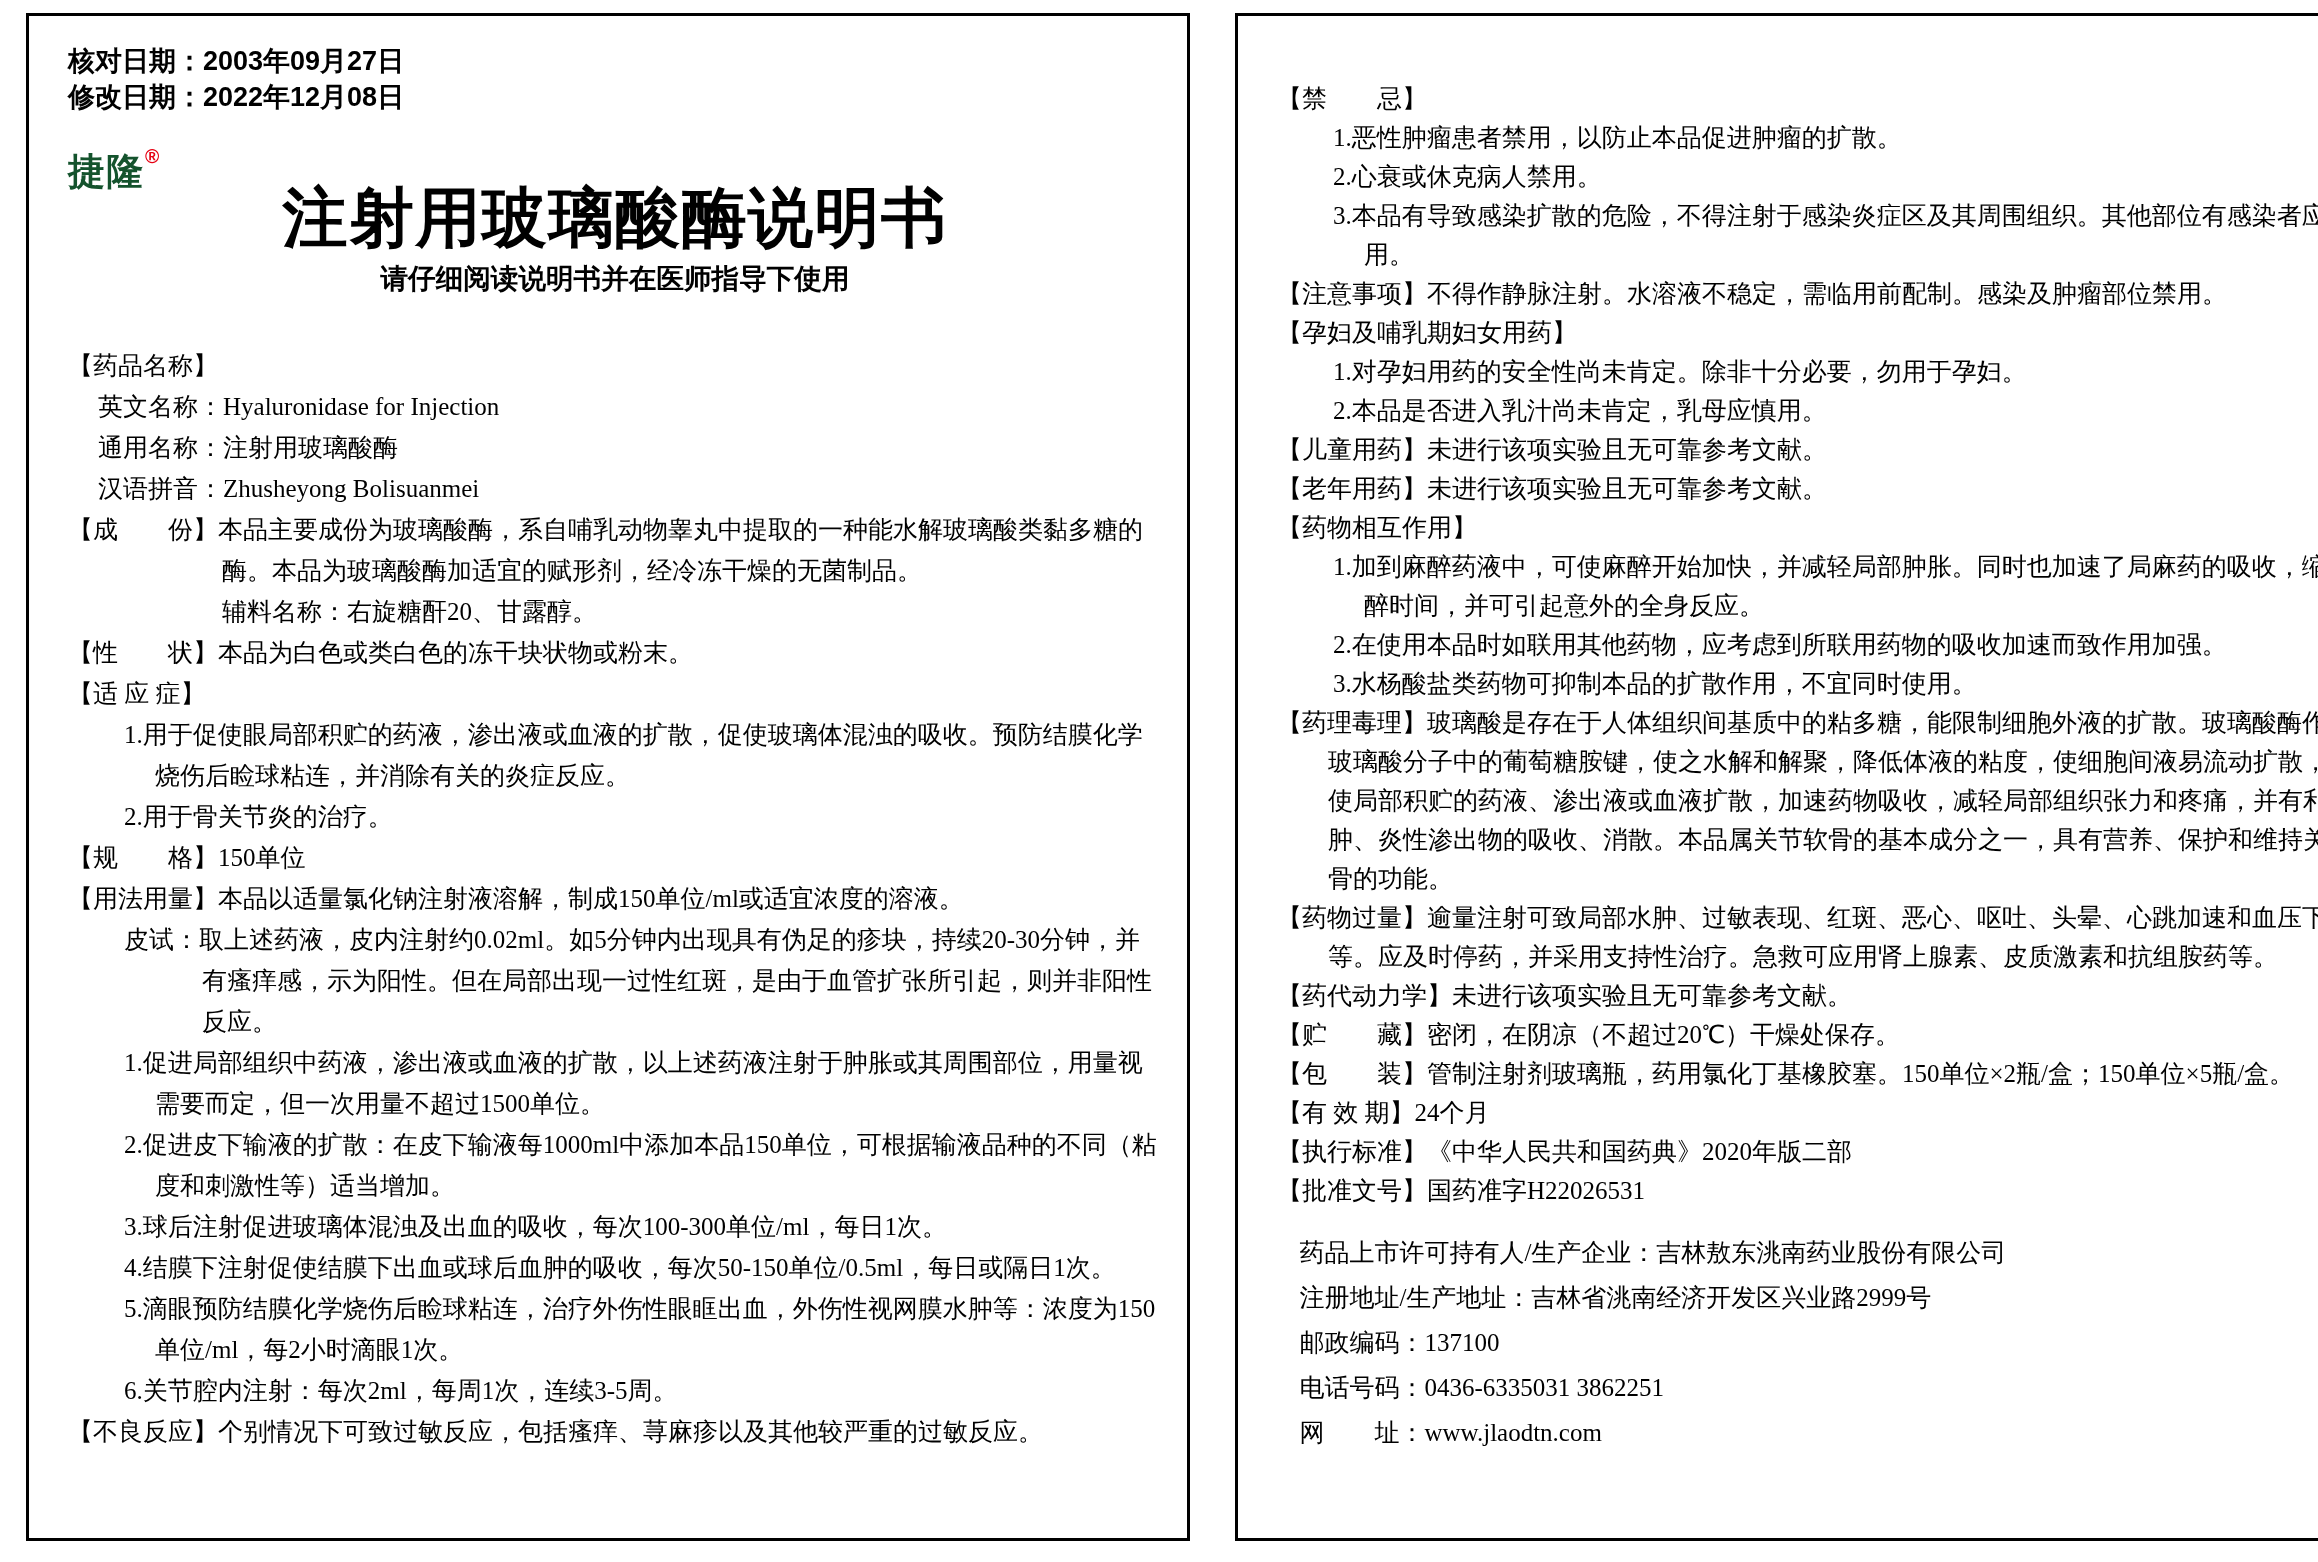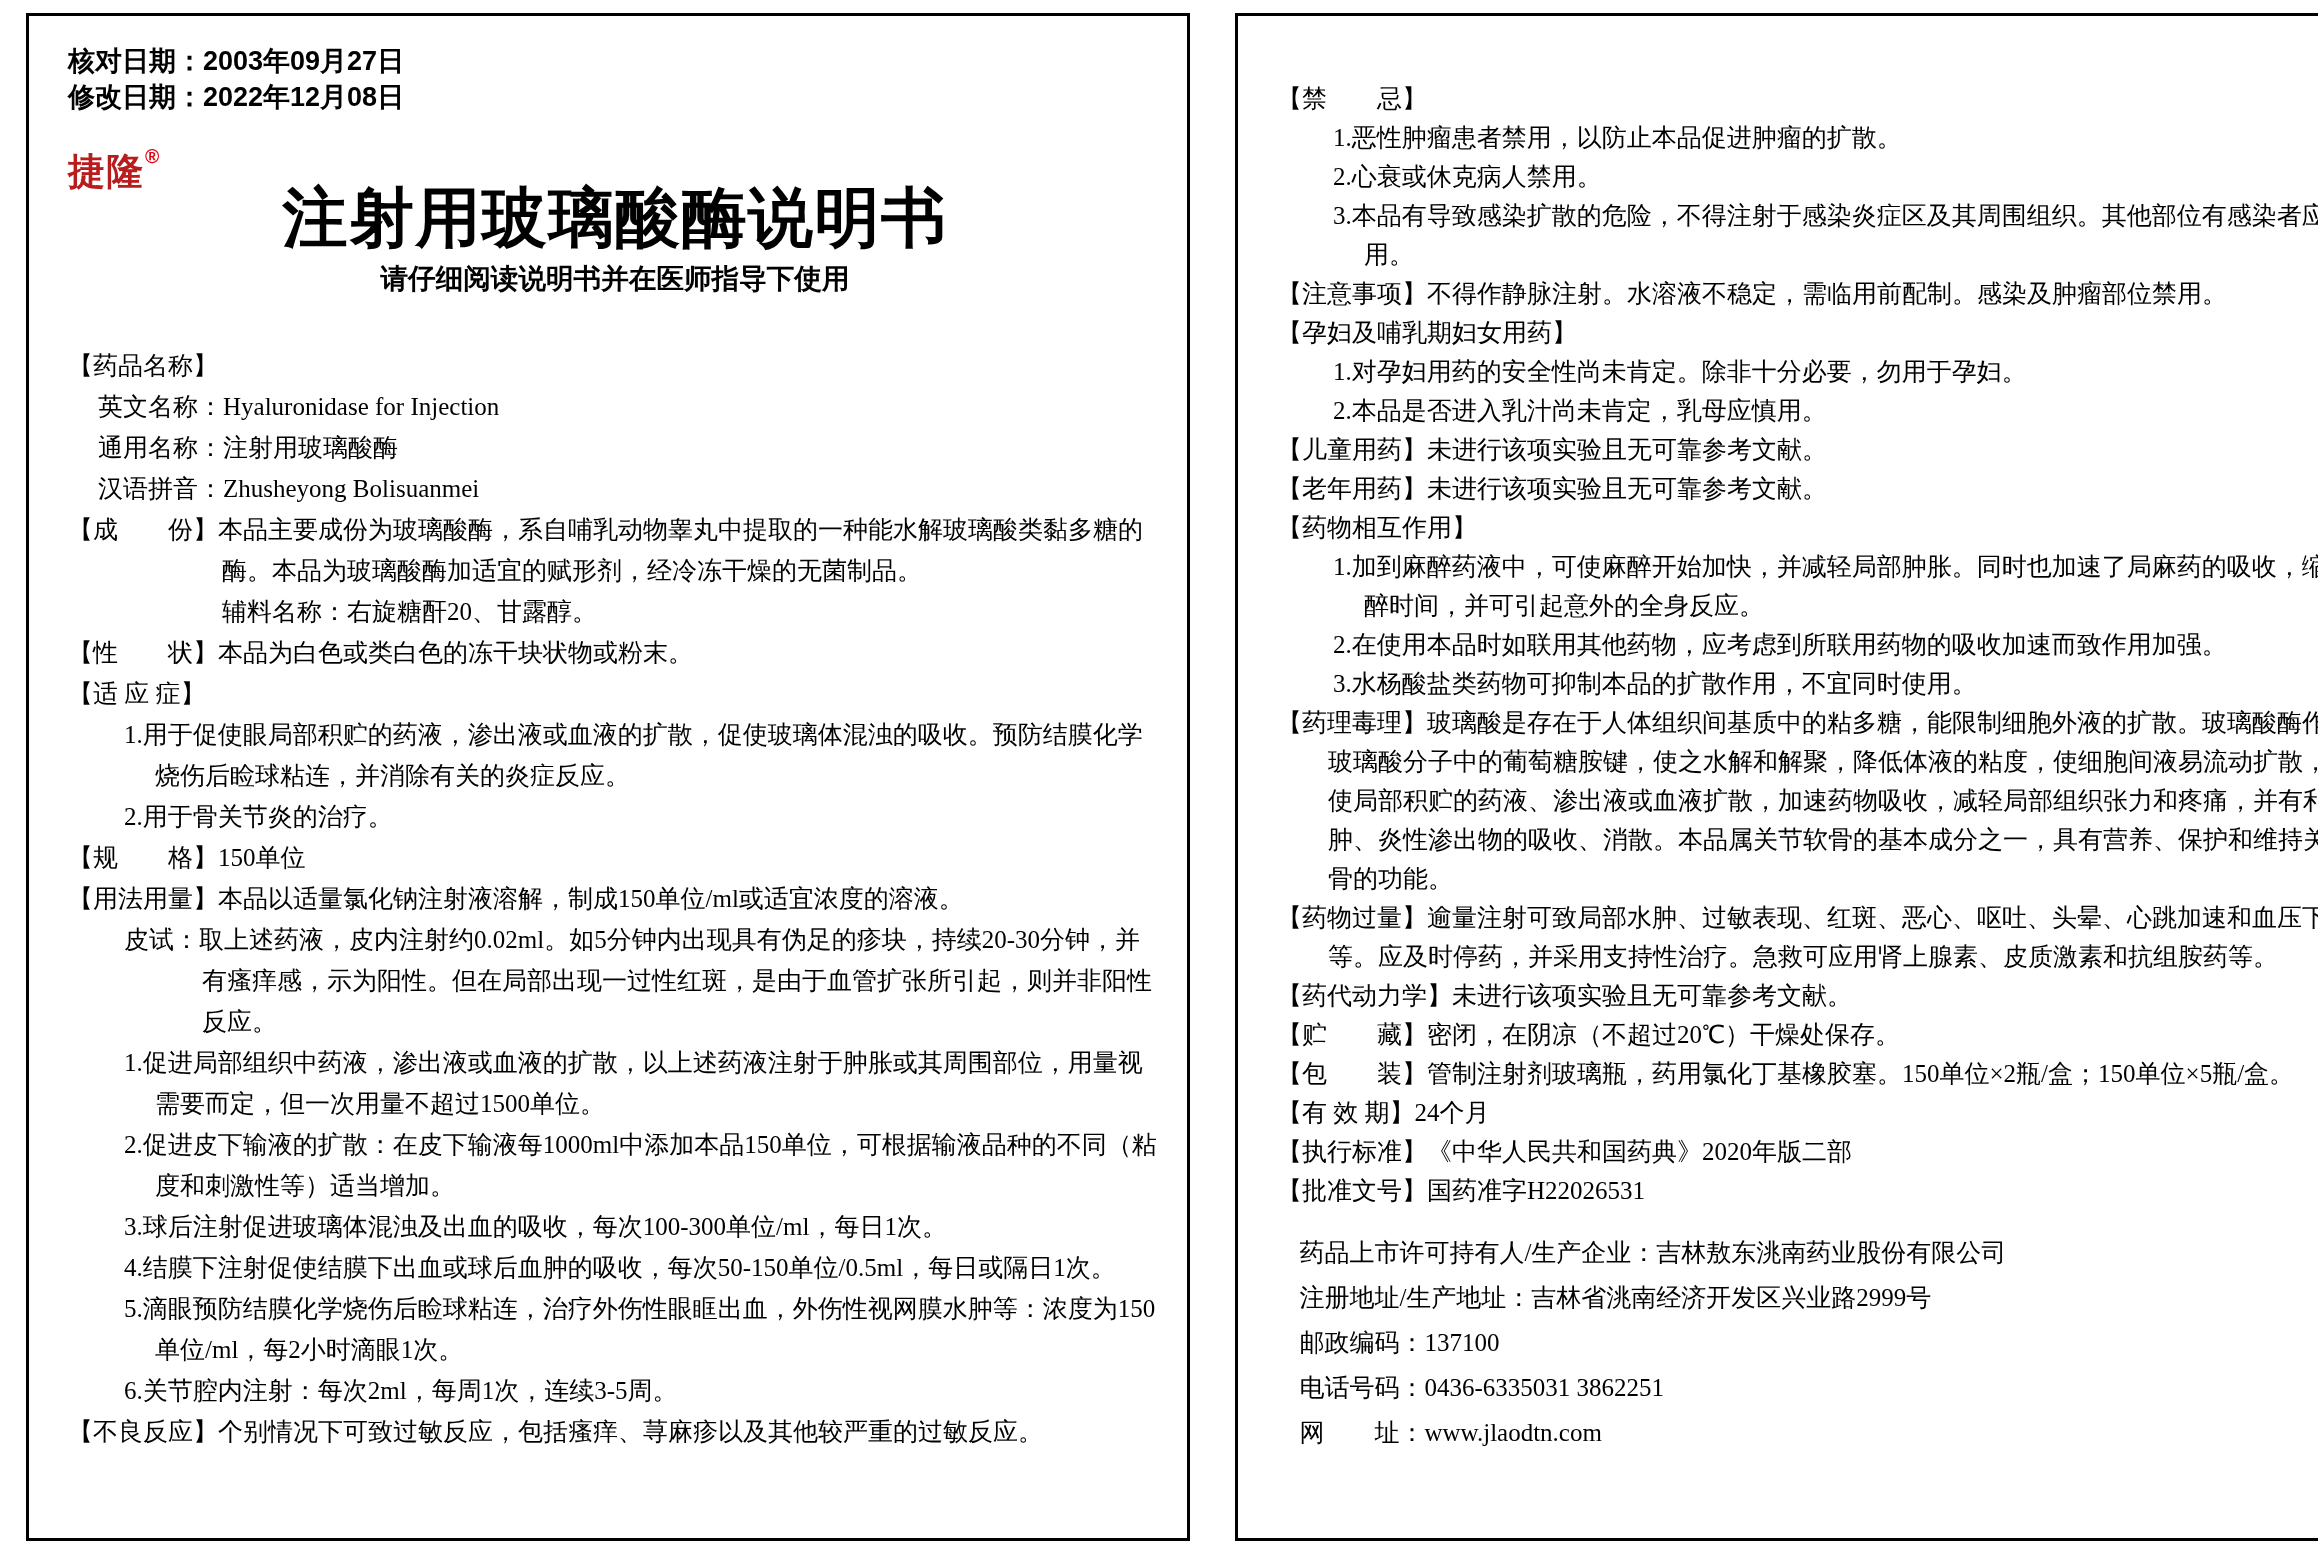--- a/index.html
+++ b/index.html
@@ -2,21 +2,21 @@
 <html style="font-size:12px"><head>
 <meta charset="utf-8">
 <style>
   html,body{margin:0;padding:0;background:#fff;}
   body{width:2319px;height:1563px;position:relative;font-family:"Liberation Serif",serif;color:#000;}
   .page{position:absolute;top:13.4px;height:1528px;border:3px solid #000;background:#fff;box-sizing:border-box;}
   .page-left{left:26px;width:1164px;padding:27px 25px 0 39px;}
   .page-right{left:1235px;width:1187px;padding:63px 22.4px 0 39px;}
   .dates{font-family:"Liberation Sans",sans-serif;font-weight:bold;font-size:27px;line-height:36px;}
   .brand{margin-top:30px;height:48px;}
-  .brand-name{font-family:Liberation Serif, serif;font-weight:bold;font-size:37px;color:#b91c1c;letter-spacing:1.5px;}
+  .brand-name{font-family:Liberation Serif, serif;font-weight:bold;font-size:37px;color:#14532d;letter-spacing:1.5px;}
   .brand-reg{font-family:"Liberation Sans",sans-serif;font-weight:bold;font-size:19.4px;color:#e60012;vertical-align:21px;}
   .doc-title{font-family:"Liberation Sans",sans-serif;font-weight:bold;font-size:65px;line-height:75px;text-align:center;margin-top:-13.4px;letter-spacing:1.5px;}
   .doc-subtitle{font-family:"Liberation Sans",sans-serif;font-weight:bold;font-size:27.6px;line-height:37px;text-align:center;margin-top:4.5px;}
   .body-l{margin-top:48px;font-size:25px;line-height:41px;}
   .body-r{font-size:25px;line-height:39px;}
   .sec{padding-left:0;}
   .sub{padding-left:30px;}
   .num{padding-left:87px;text-indent:-31px;}
   .pishi{padding-left:134px;text-indent:-78px;}
   .hangfull{padding-left:154px;text-indent:-154px;}

